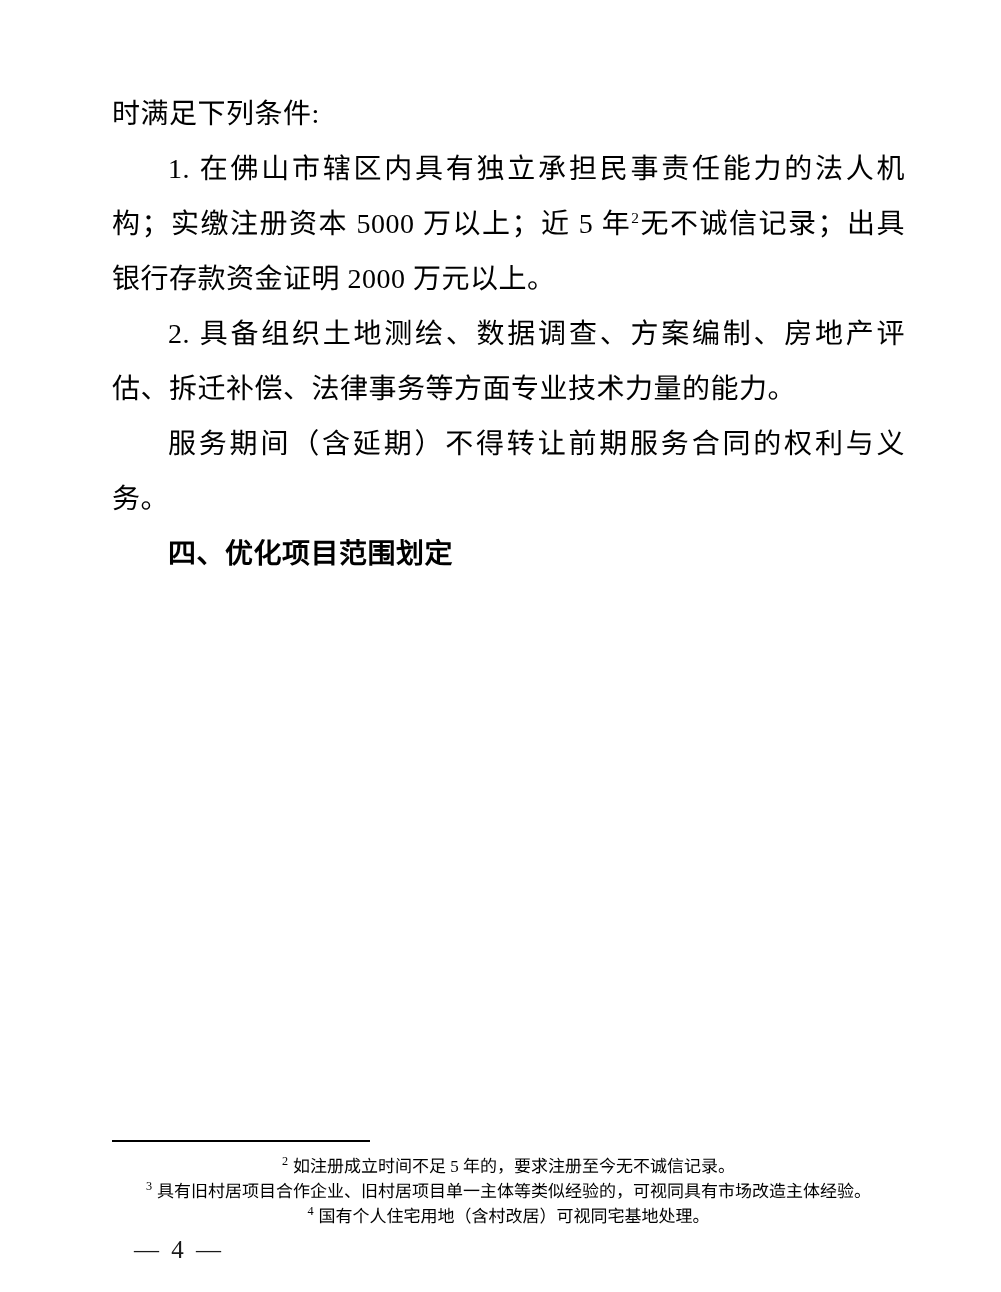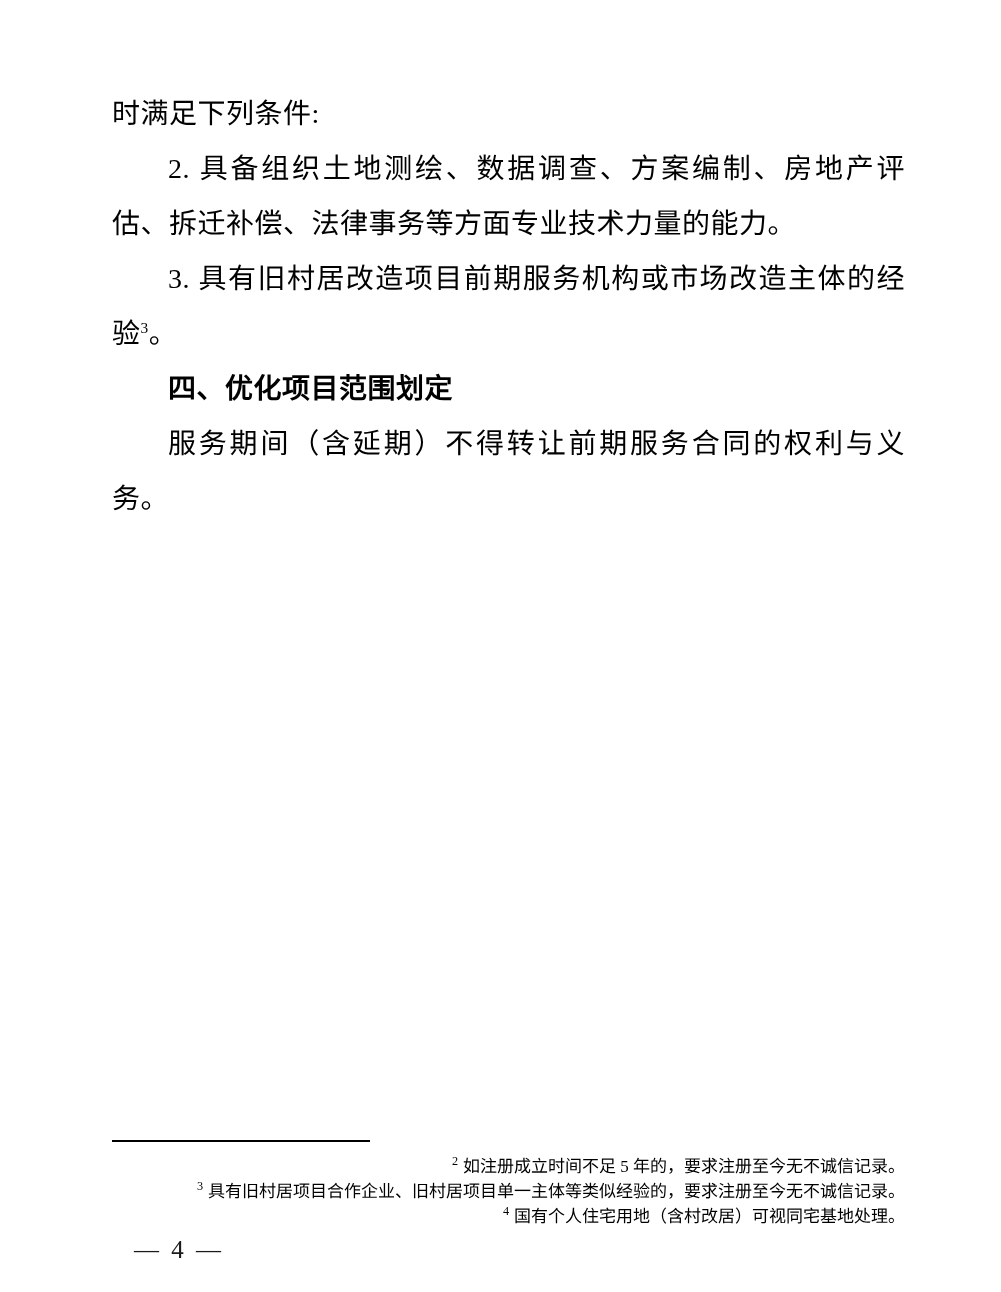--- a/index.html
+++ b/index.html
@@ -47,21 +47,21 @@
   .footnote-sep {
     width: 258px;
     height: 0;
     border-top: 2px solid #000000;
     margin: 0 0 12px 0;
   }
   .footnote {
     margin: 0;
     font-size: 17px;
     line-height: 25px;
-    text-align: right;
+    text-align: center;
     word-break: break-all;
   }
   .footnote sup {
     font-size: 0.72em;
     line-height: 0;
     vertical-align: super;
     margin-right: 5px;
   }
   .page-number {
     position: absolute;
@@ -72,28 +72,28 @@
     color: #1a1a1a;
   }
 </style>
 </head>
 <body>
 
 <div class="page">
 
   <div class="content">
     <p class="par"><span>时满足下列条件:</span></p>
+    <p class="par indent"><span>1. 在佛山市辖区内具有独立承担民事责任能力的法人机构；实缴注册资本 5000 万以上；近 5 年</span><sup>2</sup><span>无不诚信记录；出具银行存款资金证明 2000 万元以上。</span></p>
     <p class="par indent"><span>2. 具备组织土地测绘、数据调查、方案编制、房地产评估、拆迁补偿、法律事务等方面专业技术力量的能力。</span></p>
-    <p class="par indent"><span>3. 具有旧村居改造项目前期服务机构或市场改造主体的经验</span><sup>3</sup><span>。</span></p>
+    <p class="par indent"><span>服务期间（含延期）不得转让前期服务合同的权利与义务。</span></p>
     <p class="par indent"><span class="bold">四、优化项目范围划定</span></p>
-    <p class="par indent"><span>服务期间（含延期）不得转让前期服务合同的权利与义务。</span></p>
   </div>
 
   <div class="footnotes">
     <div class="footnote-sep"></div>
     <p class="footnote"><sup>2</sup><span>如注册成立时间不足 5 年的，要求注册至今无不诚信记录。</span></p>
-    <p class="footnote"><sup>3</sup><span>具有旧村居项目合作企业、旧村居项目单一主体等类似经验的，要求注册至今无不诚信记录。</span></p>
+    <p class="footnote"><sup>3</sup><span>具有旧村居项目合作企业、旧村居项目单一主体等类似经验的，可视同具有市场改造主体经验。</span></p>
     <p class="footnote"><sup>4</sup><span>国有个人住宅用地（含村改居）可视同宅基地处理。</span></p>
   </div>
 
   <div class="page-number">— 4 —</div>
 
 </div>
 
 </body></html>

